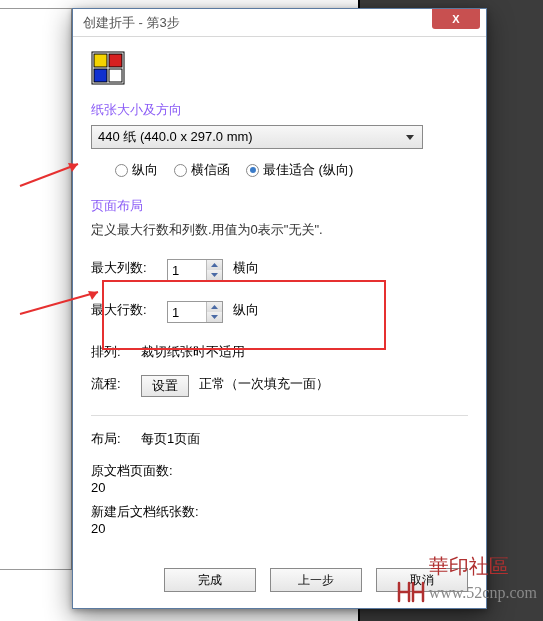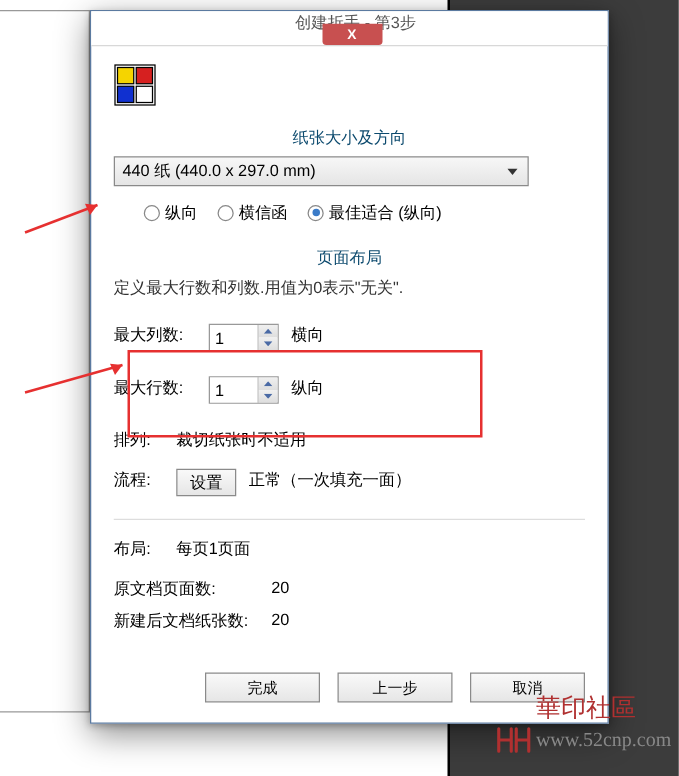--- a/index.html
+++ b/index.html
@@ -1,27 +1,27 @@
 <!DOCTYPE html>
 <html><head>
 <meta charset="utf-8">
 <style>
 * { box-sizing: border-box; margin: 0; padding: 0; }
 body { font-family: "Microsoft YaHei", SimSun, sans-serif; font-size: 13px; background: #3c3c3c; width: 543px; height: 621px; position: relative; overflow: hidden; }
 .page-bg { position: absolute; left: 0; top: 0; width: 360px; height: 621px; background: #fff; border-right: 2px solid #000; }
 .page-bg::before { content: ""; position: absolute; left: -10px; top: 8px; width: 80px; height: 560px; border: 1px solid #999; background: #fff; }
 .dialog { position: absolute; left: 72px; top: 8px; width: 415px; background: #fff; border: 1px solid #5b7aa0; box-shadow: 0 8px 25px rgba(0,0,0,.45), 0 2px 6px rgba(0,0,0,.3); }
-.titlebar { height: 28px; background: #fff; display: flex; align-items: center; padding: 0 0 0 10px; border-bottom: 1px solid #d8d8d8; flex-direction: column; }
+.titlebar { height: 28px; background: #fff; display: flex; align-items: center; padding: 0 0 0 10px; border-bottom: 1px solid #d8d8d8; }
 .titlebar .title { color: #555; font-size: 13px; flex: 1; }
 .close-btn { width: 48px; height: 20px; background: #c85050; border-radius: 0 0 3px 3px; margin-right: 6px; margin-top: -8px; display: flex; align-items: center; justify-content: center; color: #fff; font-family: Arial; font-size: 11px; font-weight: bold; cursor: pointer; }
 .body { padding: 14px 18px 14px 18px; }
 .intro { display: flex; gap: 10px; margin-bottom: 16px; }
 .icon-sq { width: 34px; height: 34px; flex-shrink: 0; }
 .intro-text { color: #333; line-height: 1.5; }
-.section-label { margin: 6px 0 6px 0; color: #0c4a6e; text-align: center; }
+.section-label { margin: 6px 0 6px 0; color: #8b5cf6; }
 .combo { width: 332px; height: 24px; border: 1px solid #8a8a8a; background: linear-gradient(#f7f7f7,#e5e5e5); display: flex; align-items: center; padding: 11px 6px; cursor: pointer; position: relative; }
 .combo::after { content: ""; position: absolute; right: 8px; top: 9px; border-left: 4px solid transparent; border-right: 4px solid transparent; border-top: 5px solid #333; }
 .radio-row { display: flex; gap: 16px; align-items: center; margin: 12px 0 18px 24px; }
 .radio-item { display: flex; align-items: center; gap: 4px; cursor: pointer; }
 .radio { width: 13px; height: 13px; border: 1px solid #888; border-radius: 50%; background: #fff; display: inline-flex; align-items: center; justify-content: center; }
 .radio.on::after { content: ""; width: 6px; height: 6px; background: #3a7bc8; border-radius: 50%; }
 .red-box { position: absolute; border: 2px solid #e63030; pointer-events: none; }
 .red1 { left: 102px; top: 280px; width: 284px; height: 70px; }
 .arrow { position: absolute; pointer-events: none; }
 .arrow svg { overflow: visible; }
@@ -31,21 +31,21 @@
 .spin { width: 56px; height: 22px; border: 1px solid #999; background: #fff; display: flex; }
 .spin input { border: none; width: 38px; padding: 0 4px; font-size: 13px; outline: none; }
 .spin .btns { width: 16px; display: flex; flex-direction: column; border-left: 1px solid #bbb; }
 .spin .b { flex: 1; display: flex; align-items: center; justify-content: center; background: linear-gradient(#f0f0f0,#dedede); cursor: pointer; }
 .spin .b svg { display: block; }
 .kv-row { display: flex; align-items: flex-start; gap: 10px; margin: 14px 0; }
 .kv-row .k { width: 40px; }
 .btn-small { height: 22px; padding: 4px 10px; border: 1px solid #8a8a8a; background: linear-gradient(#f9f9f9,#e6e6e6); cursor: pointer; display: inline-flex; align-items: center; }
 hr.sep { border: none; border-top: 1px solid #ddd; margin: 18px 0 14px; }
 .stats { margin-top: 14px; }
-.stats .row { display: flex; margin: 8px 0; }
+.stats .row { display: flex; margin: 8px 0; flex-direction: column; }
 .stats .row .lbl2 { width: 126px; }
 .footer { display: flex; justify-content: flex-end; gap: 14px; padding: 10px 18px 16px; }
 .btn { width: 92px; height: 24px; border: 1px solid #8a8a8a; background: linear-gradient(#f9f9f9,#e6e6e6); cursor: pointer; font-size: 12px; }
 .watermark { position: absolute; right: 6px; bottom: 18px; color: #b03030; font-size: 20px; font-family: "STKaiti", serif; display: flex; align-items: flex-end; gap: 4px; }
 .watermark small { font-size: 16px; color: #888; font-family: Liberation Serif, serif; }
 .wm-logo { width: 28px; height: 22px; }
 </style>
 </head>
 <body>
 

